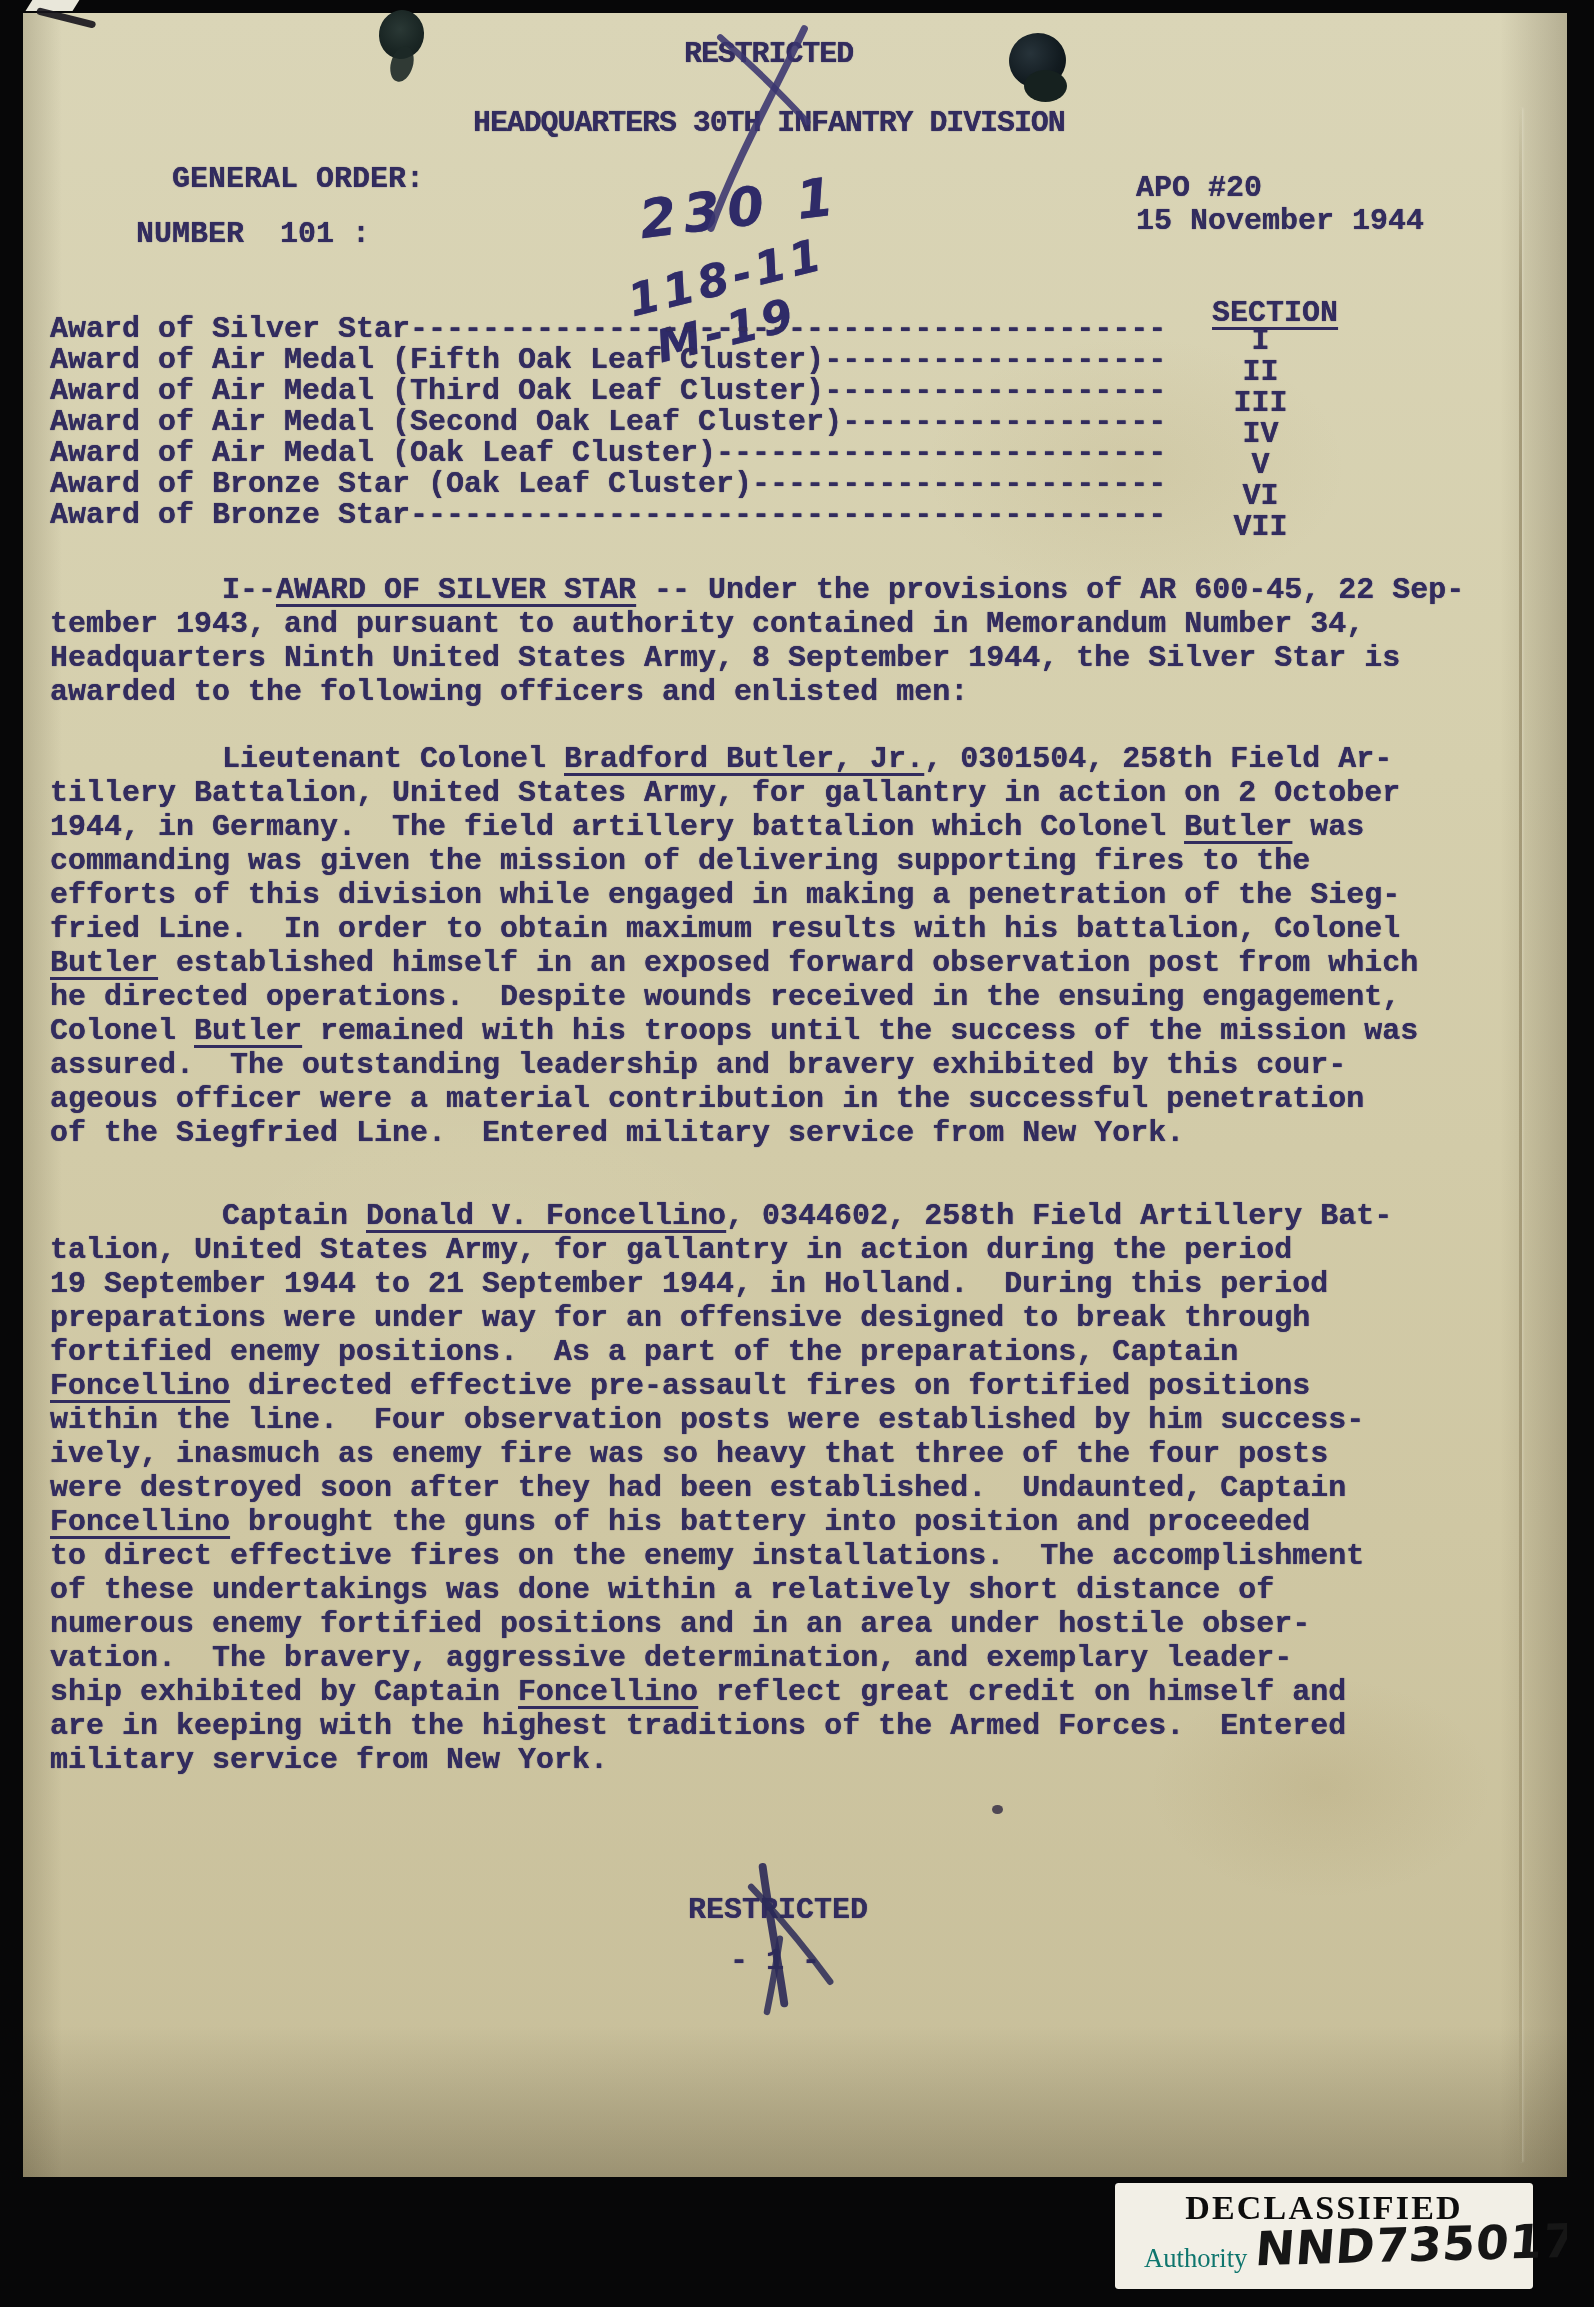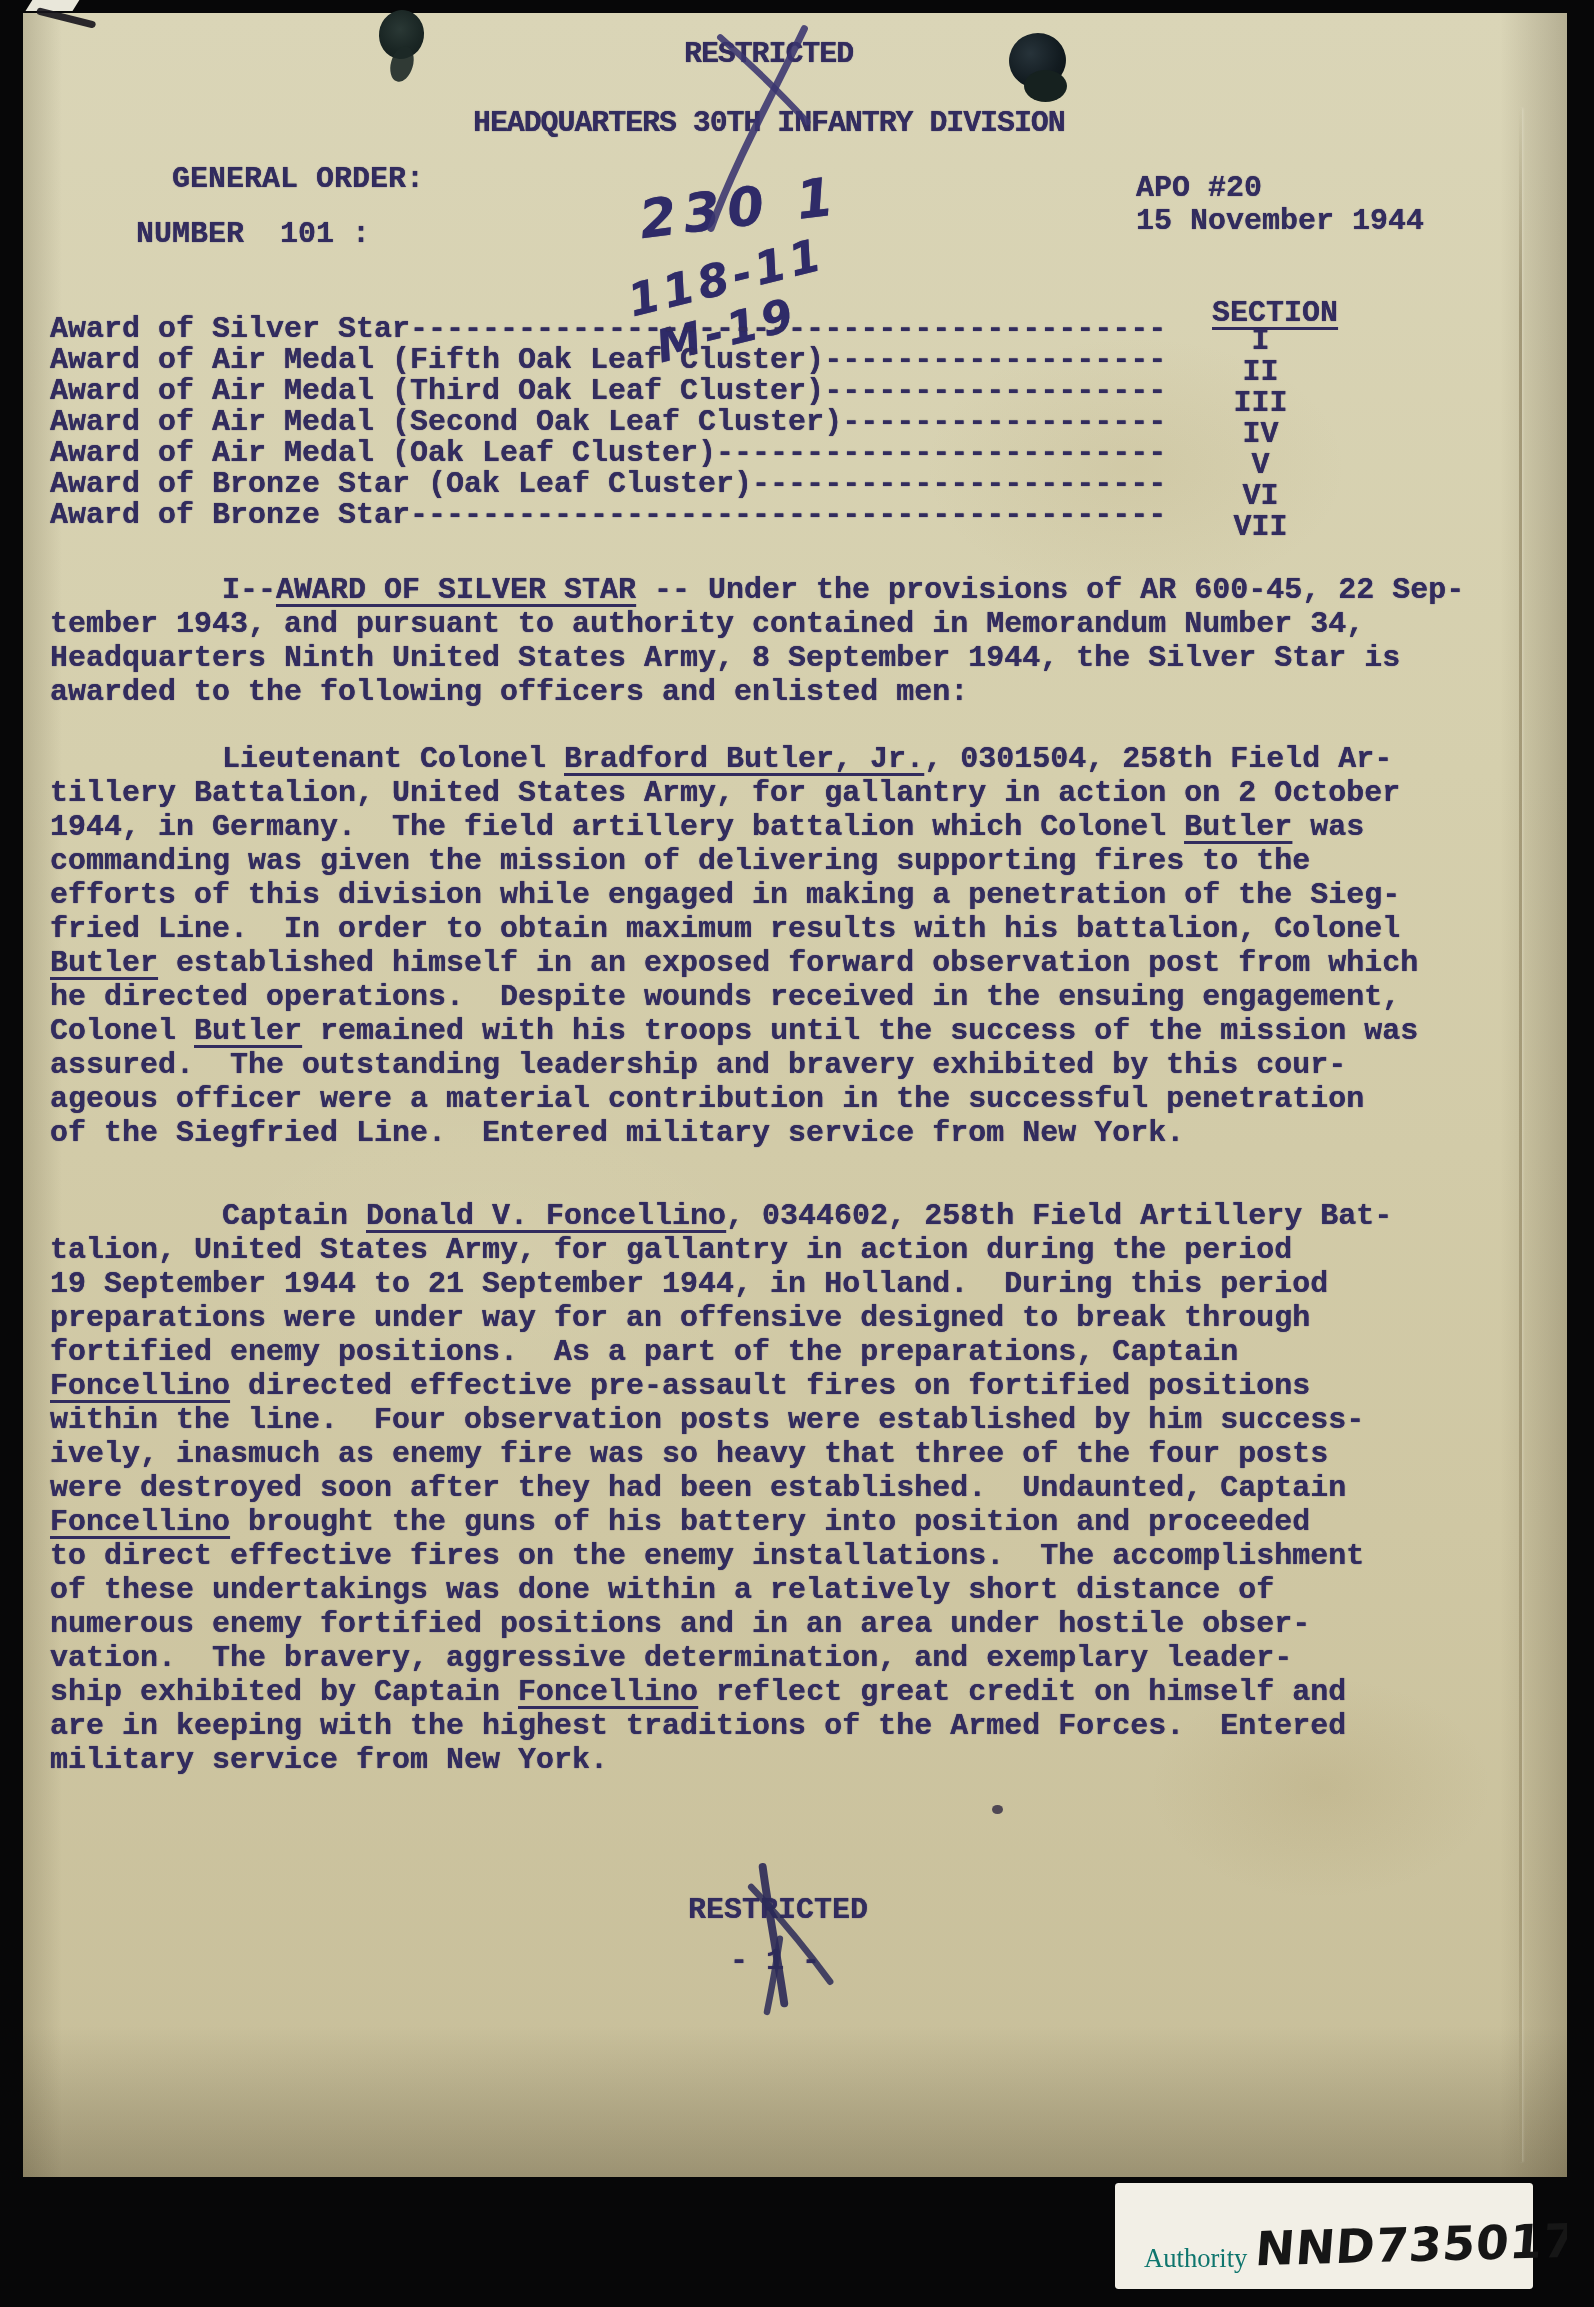--- a/index.html
+++ b/index.html
@@ -91,18 +91,19 @@
   <svg class="pen" width="1595" height="2307" viewBox="0 0 2221 3213">
     <path d="M1003,52 C1040,85 1092,135 1124,170" stroke="#3a356f" stroke-width="9" fill="none" stroke-linecap="round" opacity="0.88"></path>
     <path d="M1120,40 C1082,120 1022,228 990,318" stroke="#3a356f" stroke-width="10" fill="none" stroke-linecap="round" opacity="0.88"></path>
     <path d="M56,16 L128,34" stroke="#17151c" stroke-width="10" stroke-linecap="round" opacity="0.9"></path>
     <path d="M1062,2600 C1070,2660 1082,2722 1092,2790" stroke="#2c2a58" stroke-width="11" fill="none" stroke-linecap="round" opacity="0.9"></path>
     <path d="M1046,2628 C1082,2666 1122,2714 1156,2760" stroke="#2c2a58" stroke-width="9" fill="none" stroke-linecap="round" opacity="0.85"></path>
     <path d="M1086,2700 C1080,2740 1074,2772 1068,2802" stroke="#2c2a58" stroke-width="9" fill="none" stroke-linecap="round" opacity="0.85"></path>
   </svg>
 
   <div class="stamp">
+    <div class="stamp-title">DECLASSIFIED</div>
     <div class="stamp-auth">Authority</div>
     <div class="stamp-hand">NND735017</div>
   </div>
 
 </div>
 
 
 </body></html>

